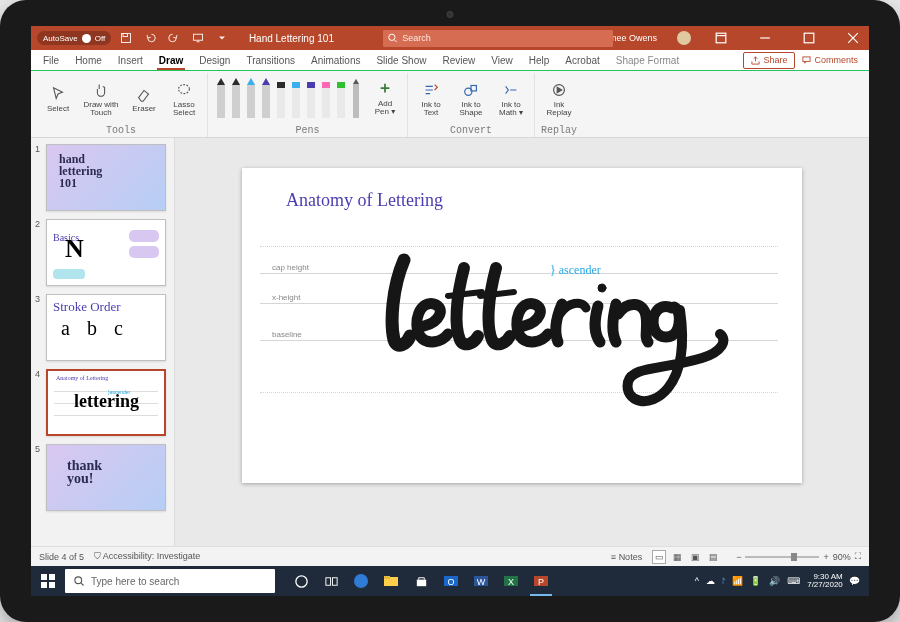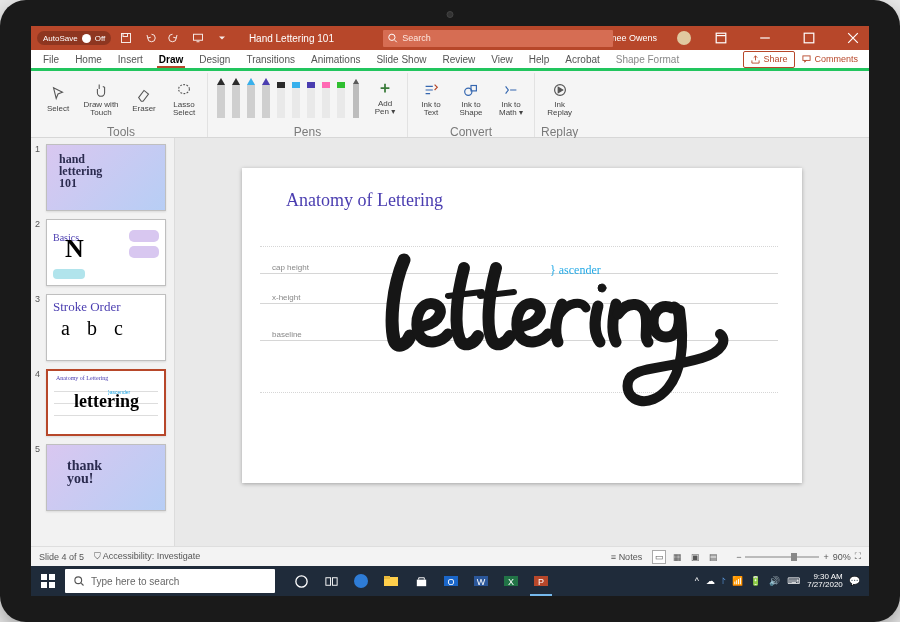--- a/index.html
+++ b/index.html
@@ -18,36 +18,36 @@
   .title-text { position:absolute; left:26%; font-size:10px; }
   .searchbox { position:absolute; left:42%; width:230px; height:17px; background:#d66d53; border-radius:1px; display:flex; align-items:center; padding:0 4px; gap:4px; }
   .searchbox input { background:transparent; border:none; outline:none; color:#fff; font-size:9px; width:100%; }
   .searchbox input::placeholder { color:#fde7e0; }
   .titlebar .right { margin-left:auto; display:flex; align-items:center; gap:16px; padding-right:2px; }
   .avatar { width:14px; height:14px; border-radius:50%; background:#e0c9a0; }
   .name { font-size:9px; margin-right:4px; }
   .win-btn { width:28px; height:24px; display:flex; align-items:center; justify-content:center; cursor:pointer; }
 
   
-  .tabs { height:21px; background:#fff; border-bottom:3px solid #22c55e; display:flex; align-items:center; padding:0 4px; font-size:10px; }
+  .tabs { height:21px; background:#fff; border-bottom:1px solid #22c55e; display:flex; align-items:center; padding:0 4px; font-size:10px; }
   .tabs .tab { padding:0 8px; height:100%; display:flex; align-items:center; color:#555; cursor:pointer; position:relative; }
   .tabs .tab.active { color:#000; font-weight:600; }
   .tabs .tab.active::after { content:""; position:absolute; bottom:0; left:6px; right:6px; height:2px; background:#b7472a; }
   .tabs .context { color:#888; }
   .tabs .spacer { flex:1; }
   .share-btn, .comments-btn { display:flex; align-items:center; gap:3px; padding:0 7px; height:17px; font-size:9px; cursor:pointer; }
   .share-btn { color:#b7472a; border:1px solid #b7472a; border-radius:2px; }
   .comments-btn { color:#b7472a; }
 
   
   .ribbon { height:67px; background:#f5f5f5; border-bottom:1px solid #d7d7d7; display:flex; padding:2px 4px 0; }
   .group { display:flex; flex-direction:column; align-items:center; padding:0 6px; border-right:1px solid #e2e2e2; }
   .group:last-child { border-right:none; }
   .group-body { display:flex; align-items:center; gap:6px; height:52px; }
-  .group-label { font-size:12px; color:#7a7a7a; height:12px; }
+  .group-label { font-size:10px; color:#7a7a7a; height:12px;font-family:Liberation Mono, monospace; }
   .rbtn { display:flex; flex-direction:column; align-items:center; justify-content:center; width:34px; height:50px; font-size:8px; color:#444; gap:2px; cursor:pointer; text-align:center; line-height:1.05; }
   .rbtn svg { width:18px; height:18px; }
   .penset { display:flex; gap:1px; align-items:flex-end; }
   .pen { width:14px; height:46px; cursor:pointer; }
   .addpen { width:32px; font-size:8px; color:#444; text-align:center; cursor:pointer; line-height:1.1; }
   .addpen svg { width:14px; height:14px; margin-bottom:2px; }
 
   
   .workarea { flex:1; display:flex; background:#e9e9e9; min-height:0; }
   .thumbcol { width:144px; background:#f2f2f2; border-right:1px solid #dcdcdc; overflow-y:auto; padding:6px 4px; }

